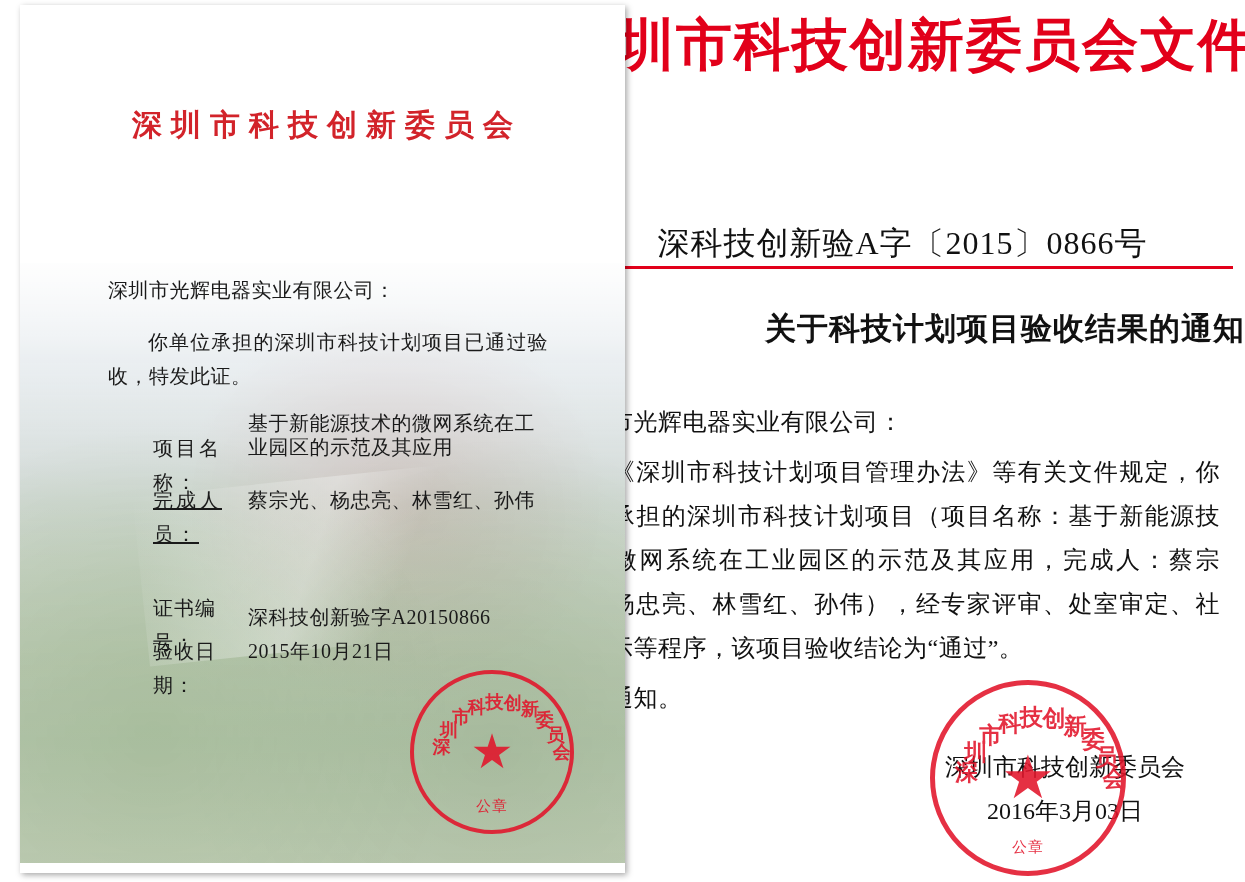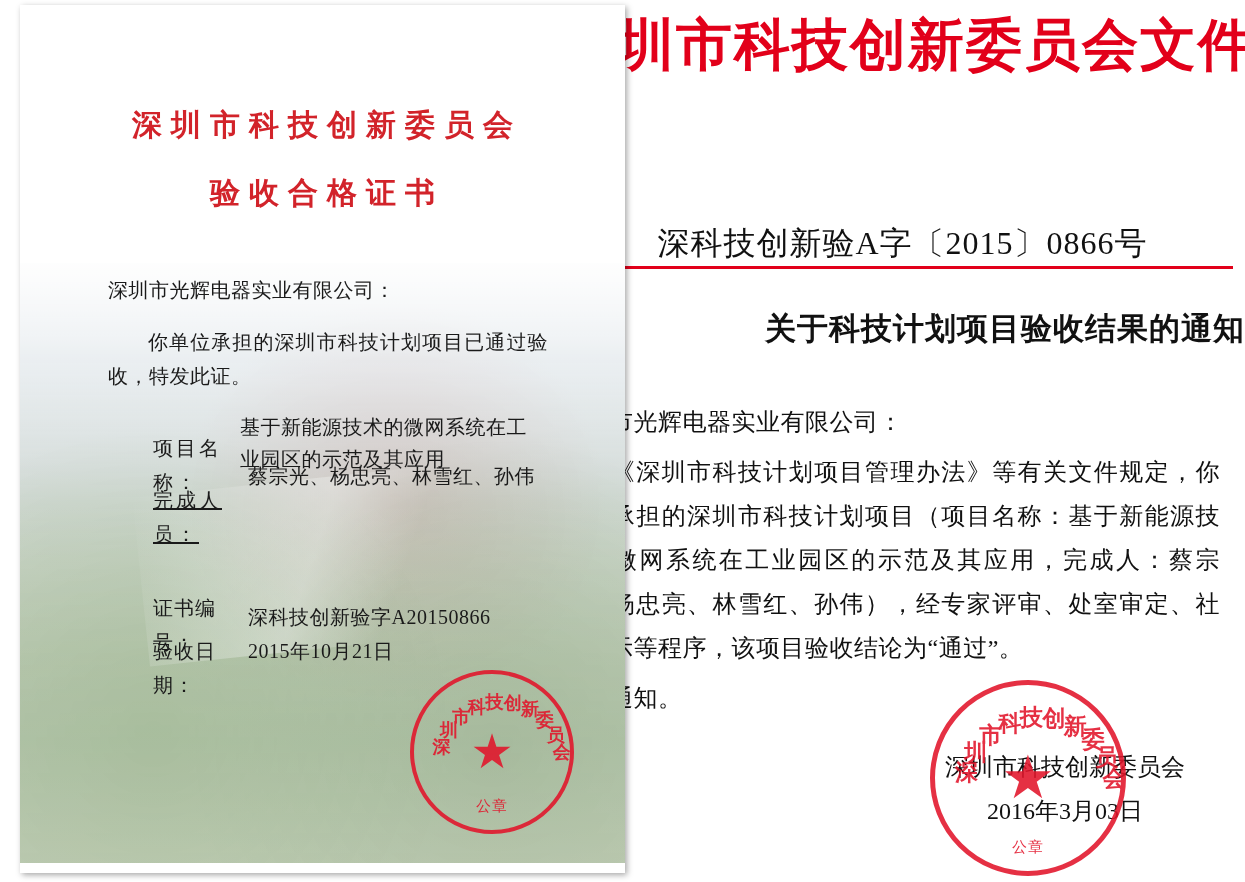--- a/index.html
+++ b/index.html
@@ -207,23 +207,23 @@
   .cert-text {
     position: absolute;
     color: #1a1a1a;
     font-size: 20px;
     line-height: 34px;
     letter-spacing: 0.5px;
   }
   .cert-addressee { left: 88px; top: 268px; width: 440px; }
   .cert-para { left: 88px; top: 320px; width: 440px; text-indent: 40px; text-align: justify; }
   .cert-field-name { left: 133px; top: 426px; width: 100px; letter-spacing: 3px; }
-  .cert-field-name-val { left: 220px; top: 406px; width: 300px; line-height: 32px; }
+  .cert-field-name-val { left: 228px; top: 406px; width: 300px; line-height: 24px; }
   .cert-field-people { left: 133px; top: 478px; width: 100px; letter-spacing: 3px; text-decoration: underline; }
-  .cert-field-people-val { left: 228px; top: 454px; width: 300px; font-family: Liberation Serif, serif; }
+  .cert-field-people-val { left: 228px; top: 478px; width: 300px; font-family: Liberation Serif, serif; }
   .cert-field-no { left: 133px; top: 570px; width: 100px; letter-spacing: 1px; margin-top: 16px; }
   .cert-field-no-val { left: 228px; top: 595px; width: 320px; }
   .cert-field-date { left: 133px; top: 629px; width: 100px; letter-spacing: 1px; }
   .cert-field-date-val { left: 228px; top: 629px; width: 320px; }
 
   .seal-left {
     left: 390px;
     top: 665px;
     width: 156px;
     height: 156px;
@@ -274,21 +274,20 @@
   <div class="seal-bottom-text">公章</div>
 </div>
 
 <div class="doc-cert">
 
   <div class="cert-photo"></div>
   <div class="cert-photo-road"></div>
   <div class="cert-photo-fade"></div>
 
   <div class="cert-title1">深圳市科技创新委员会</div>
-  <div class="cert-title2">验收合格证书</div>
 
   <div class="cert-text cert-addressee">深圳市光辉电器实业有限公司：</div>
   <div class="cert-text cert-para">你单位承担的深圳市科技计划项目已通过验收，特发此证。</div>
 
   <div class="cert-text cert-field-name">项目名称：</div>
   <div class="cert-text cert-field-name-val">基于新能源技术的微网系统在工业园区的示范及其应用</div>
 
   <div class="cert-text cert-field-people">完成人员：</div>
   <div class="cert-text cert-field-people-val">蔡宗光、杨忠亮、林雪红、孙伟</div>
 

